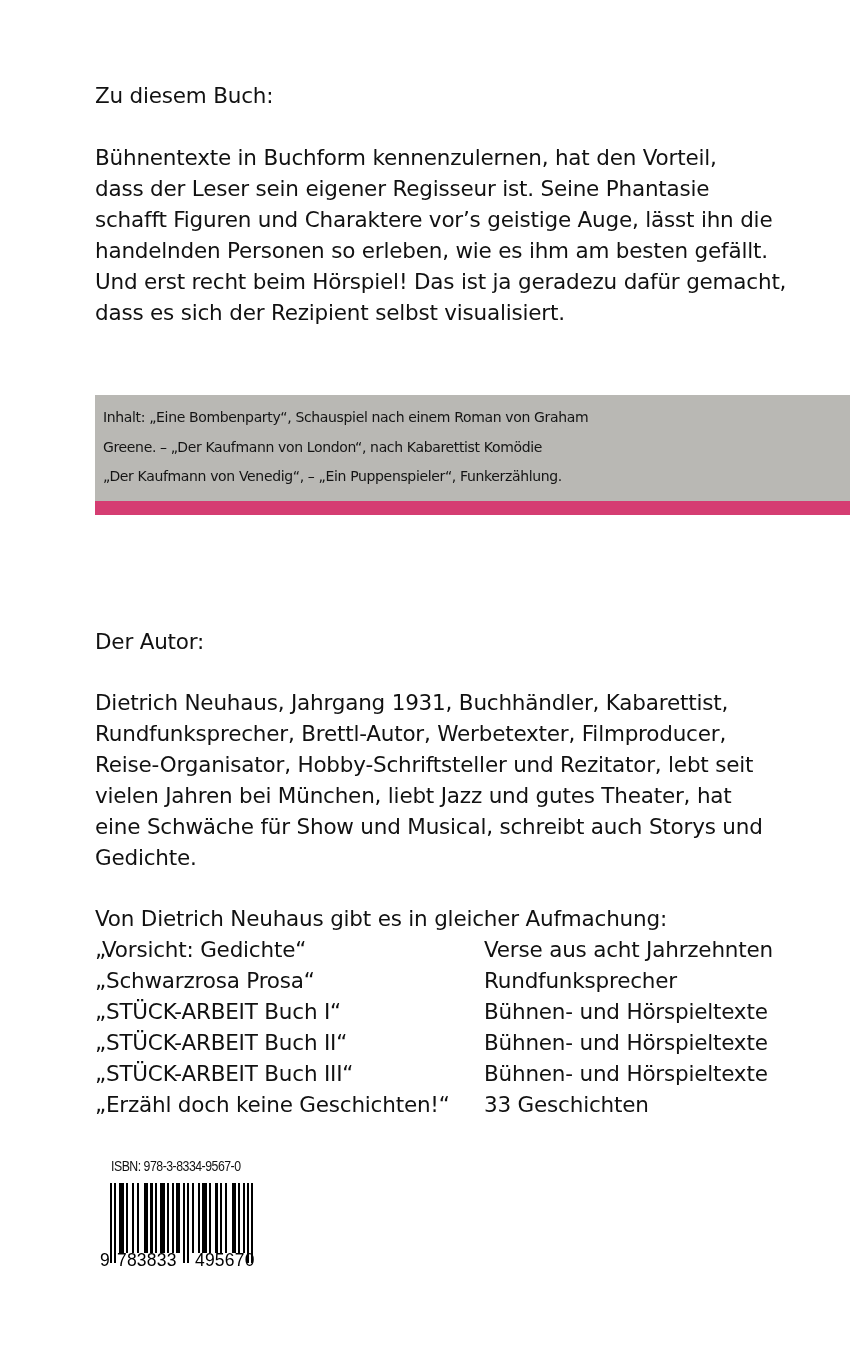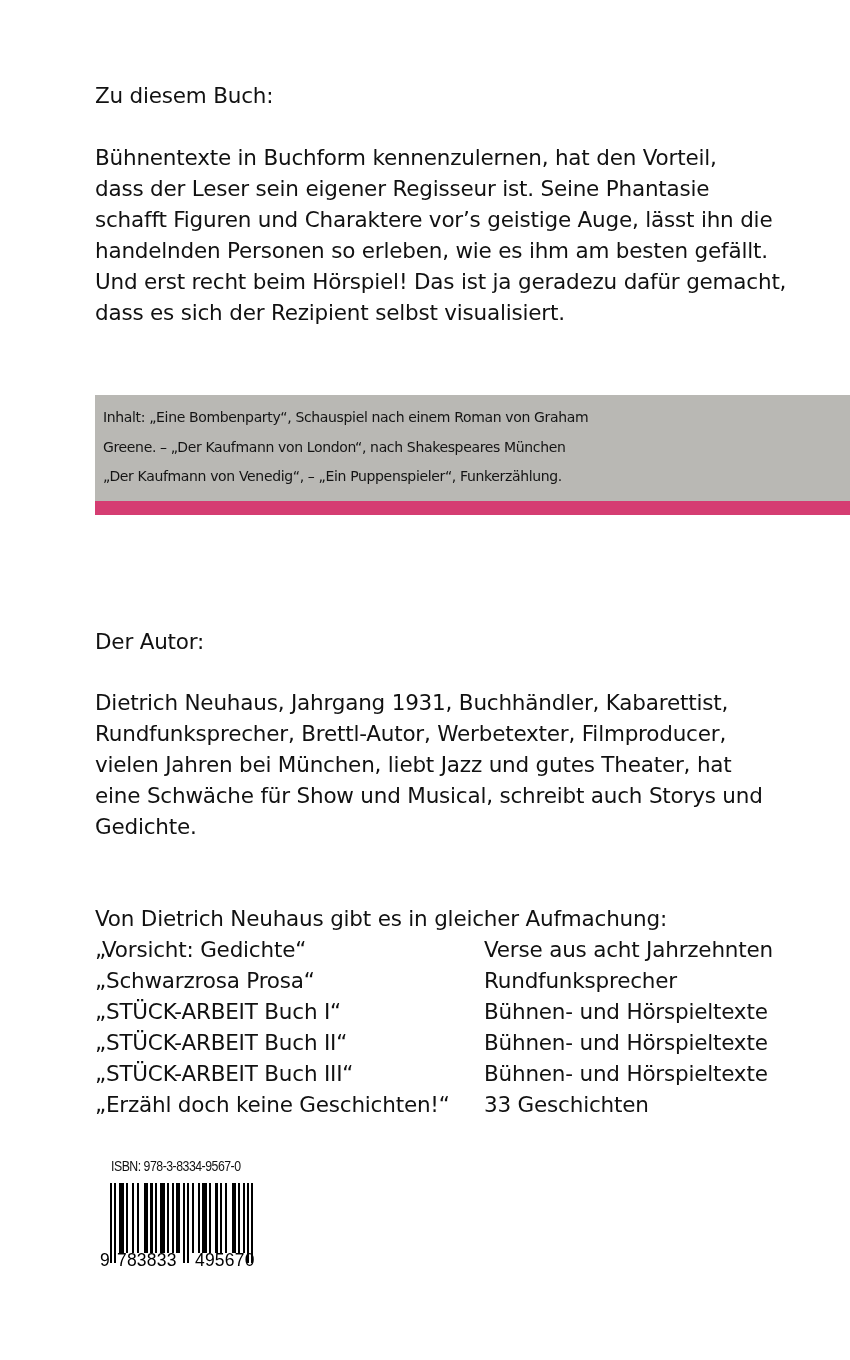--- a/index.html
+++ b/index.html
@@ -134,30 +134,31 @@
     <div>dass der Leser sein eigener Regisseur ist. Seine Phantasie</div>
     <div>schafft Figuren und Charaktere vor’s geistige Auge, lässt ihn die</div>
     <div>handelnden Personen so erleben, wie es ihm am besten gefällt.</div>
     <div>Und erst recht beim Hörspiel! Das ist ja geradezu dafür gemacht,</div>
     <div>dass es sich der Rezipient selbst visualisiert.</div>
   </div>
 
   <div class="contents-box">
     <div class="contents-text">
       <div>Inhalt: „Eine Bombenparty“, Schauspiel nach einem Roman von Graham</div>
-      <div>Greene. – „Der Kaufmann von London“, nach Shakespeares München</div>
+      <div>Greene. – „Der Kaufmann von London“, nach Kabarettist Komödie</div>
       <div>„Der Kaufmann von Venedig“, – „Ein Puppenspieler“, Funkerzählung.</div>
     </div>
   </div>
   <div class="accent-bar"></div>
 
   <div class="txt heading-author">Der Autor:</div>
   <div class="txt body-author">
     <div>Dietrich Neuhaus, Jahrgang 1931, Buchhändler, Kabarettist,</div>
     <div>Rundfunksprecher, Brettl-Autor, Werbetexter, Filmproducer,</div>
+    <div>Reise-Organisator, Hobby-Schriftsteller und Rezitator, lebt seit</div>
     <div>vielen Jahren bei München, liebt Jazz und gutes Theater, hat</div>
     <div>eine Schwäche für Show und Musical, schreibt auch Storys und</div>
     <div>Gedichte.</div>
   </div>
 
   <div class="txt books-heading">Von Dietrich Neuhaus gibt es in gleicher Aufmachung:</div>
   <div class="books-table">
     <div class="book-row">
       <span class="book-title">„Vorsicht: Gedichte“</span>
       <span class="book-genre">Verse aus acht Jahrzehnten</span>

